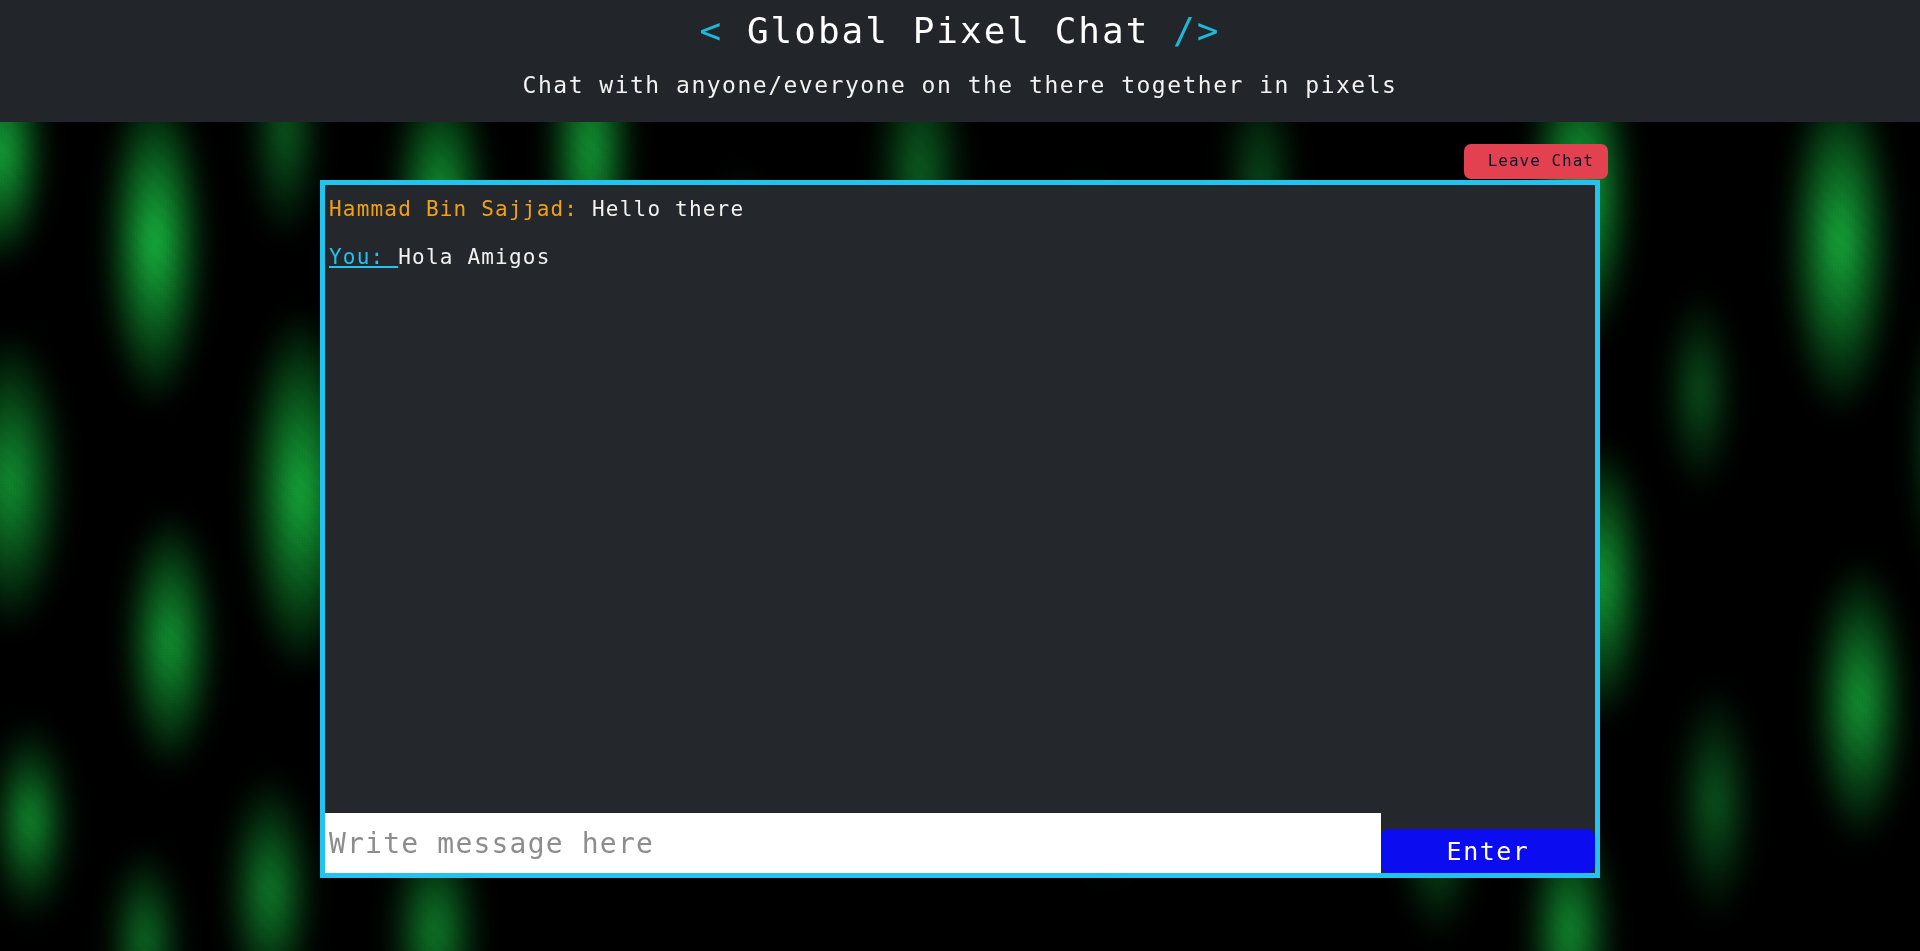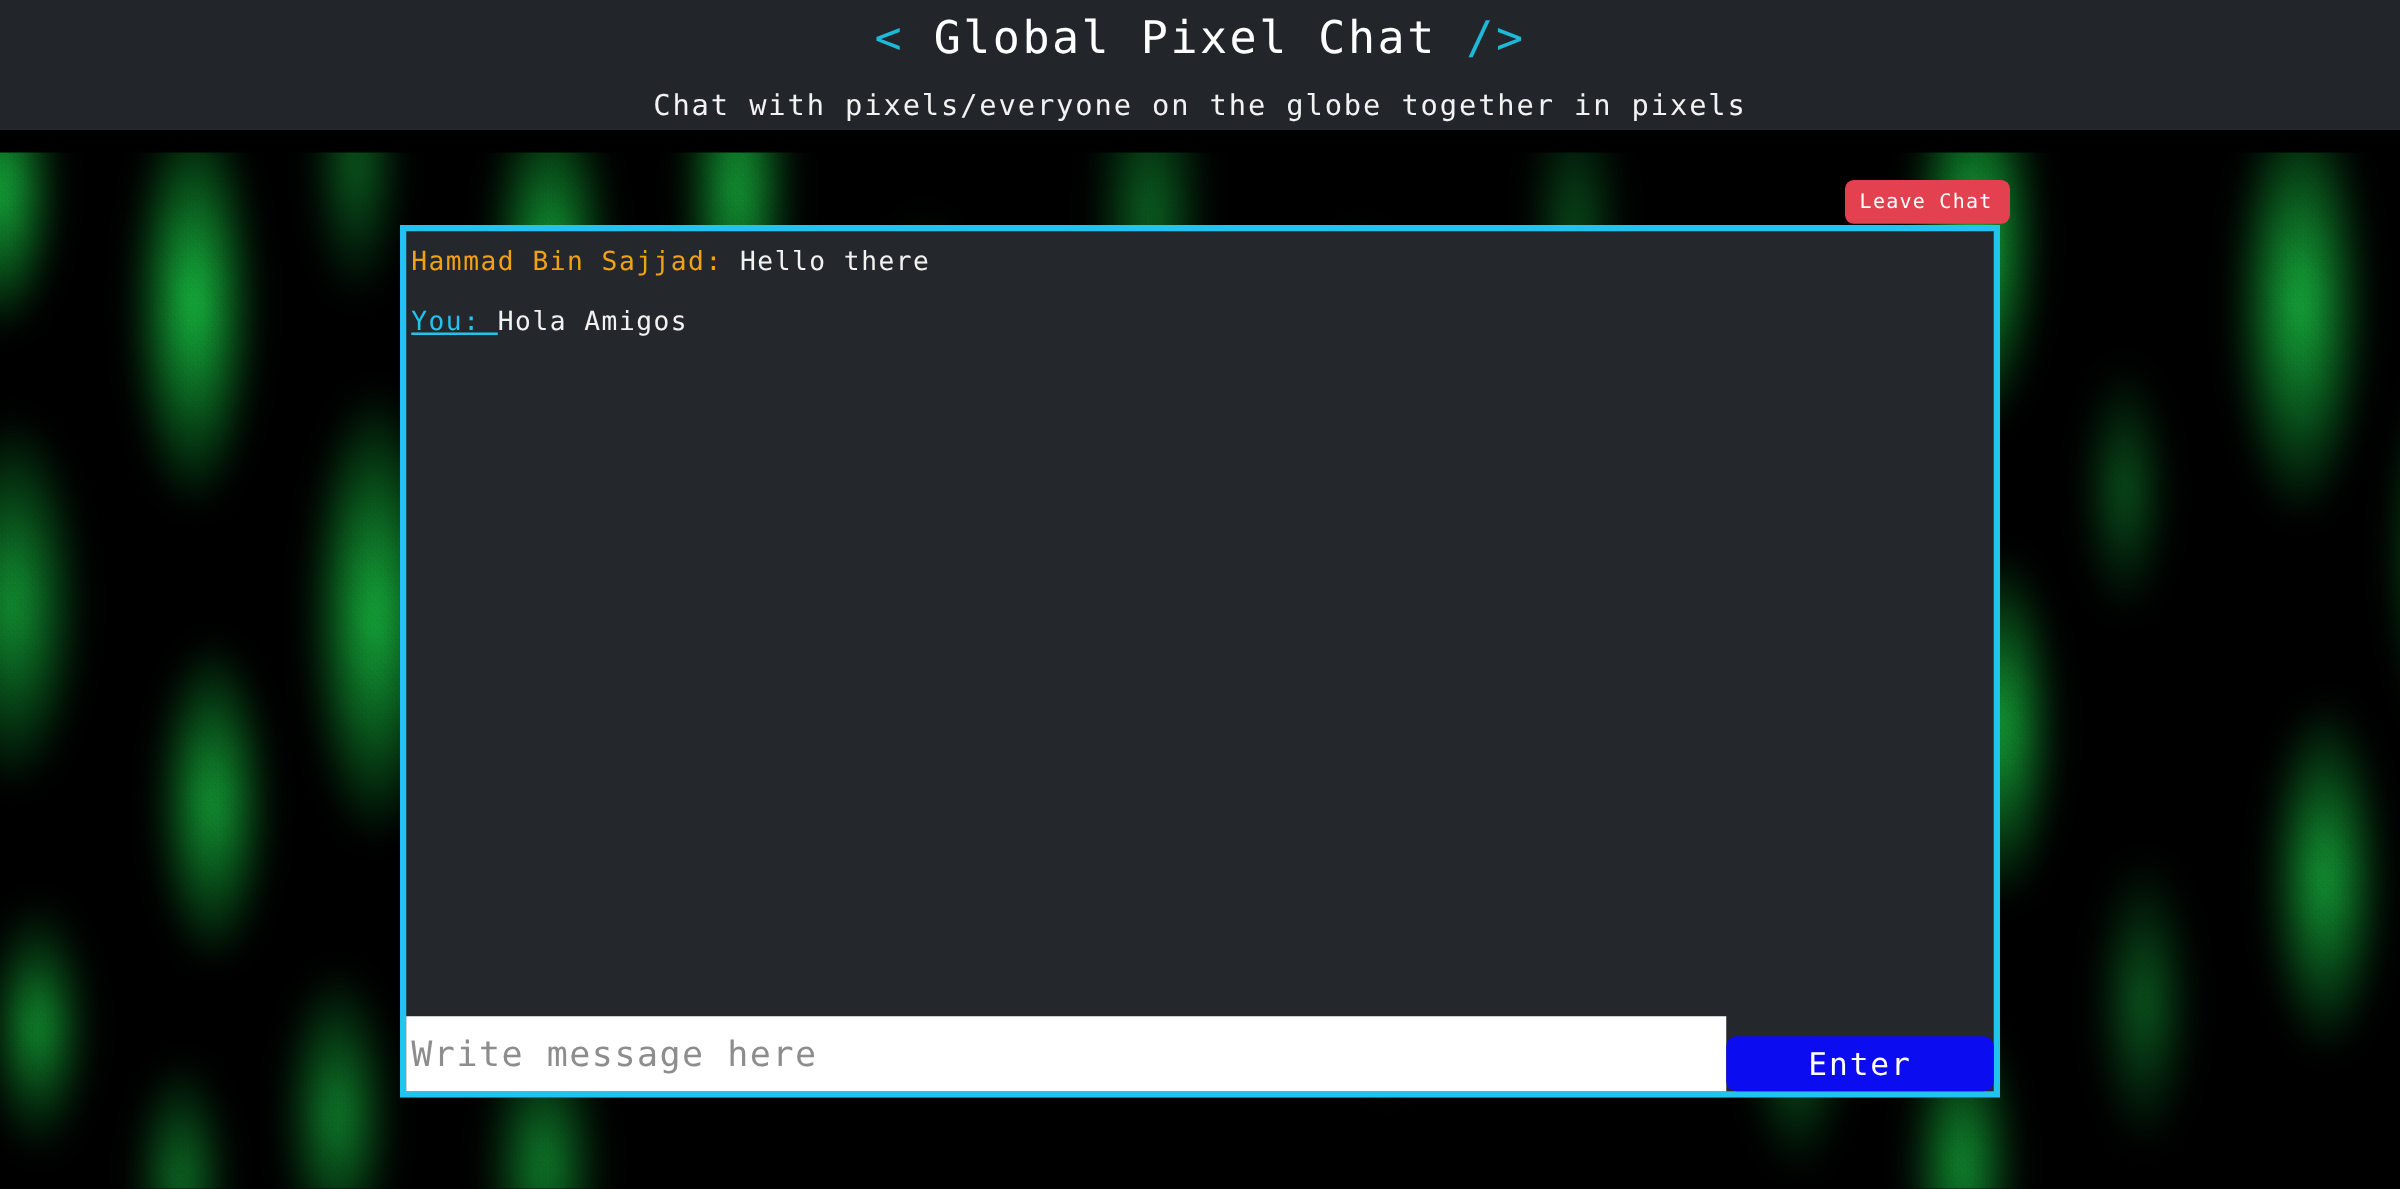--- a/index.html
+++ b/index.html
@@ -94,21 +94,21 @@
       repeating-linear-gradient(45deg,  rgba(0,0,0,.18) 0px, rgba(0,0,0,.18) 1px, rgba(0,0,0,0) 1px, rgba(0,0,0,0) 2px);
     mix-blend-mode: overlay;
     pointer-events: none;
   }
 
   
   .header {
     position: absolute;
     left: 0; top: 0;
     width: 1920px;
-    height: 104px;
+    height: 122px;
     background: #22262b;
     z-index: 5;
     text-align: center;
   }
   .title {
     font-size: 36px;
     line-height: 1;
     letter-spacing: 2px;
     color: #ffffff;
     padding-top: 13px;
@@ -124,24 +124,24 @@
     padding-top: 25px;
     white-space: pre;
   }
 
   
   .leave-chat {
     position: absolute;
     right: 312px;
     top: 144px;
     background: #e3414f;
-    color: #ffffff;
+    color: #0f172a;
     border: none;
     border-radius: 7px;
-    padding: 9px 14px 10px 12px;
+    padding: 9px 14px 10px 24px;
     font-family: inherit;
     font-size: 16px;
     letter-spacing: 1px;
     line-height: 1;
     cursor: pointer;
     z-index: 6;
     white-space: pre;
   }
 
   
@@ -215,21 +215,21 @@
 
 <div id="app">
 
   <div class="bg-wrap">
     <div class="bg-blobs"></div>
     <div class="bg-noise"></div>
   </div>
 
   <div class="header">
     <div class="title"><span class="bracket">&lt;</span><span> </span><span>Global Pixel Chat</span><span> </span><span class="bracket">/&gt;</span></div>
-    <div class="subtitle">Chat with pixels/everyone on the globe together in pixels</div>
+    <div class="subtitle">Chat with anyone/everyone on the there together in pixels</div>
   </div>
 
   <button class="leave-chat">Leave Chat</button>
 
   <div class="chat-panel">
 
     <div class="messages">
         <div class="message"><span class="who other">Hammad Bin Sajjad: </span><span>Hello there</span></div>
         <div class="message"><span class="who self">You: </span><span>Hola Amigos</span></div>
       </div>

